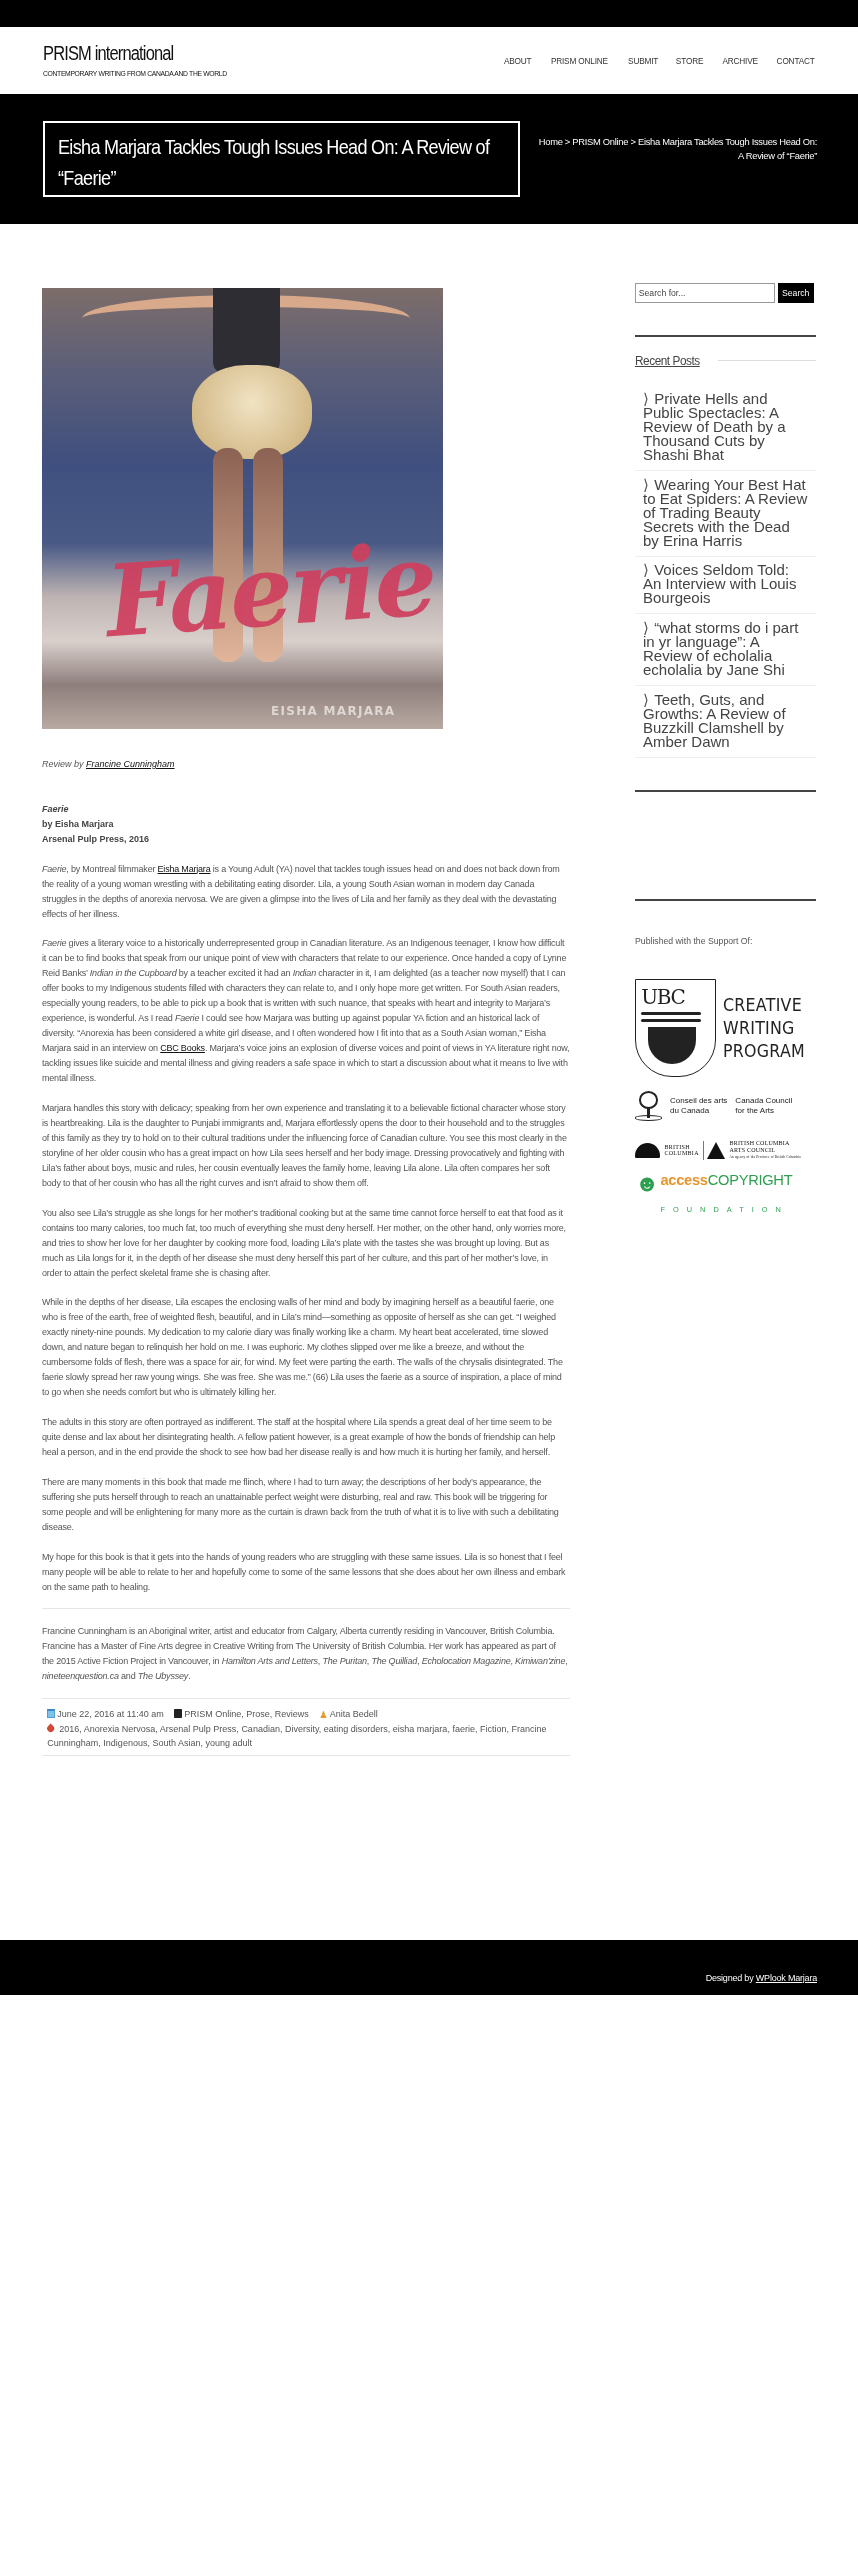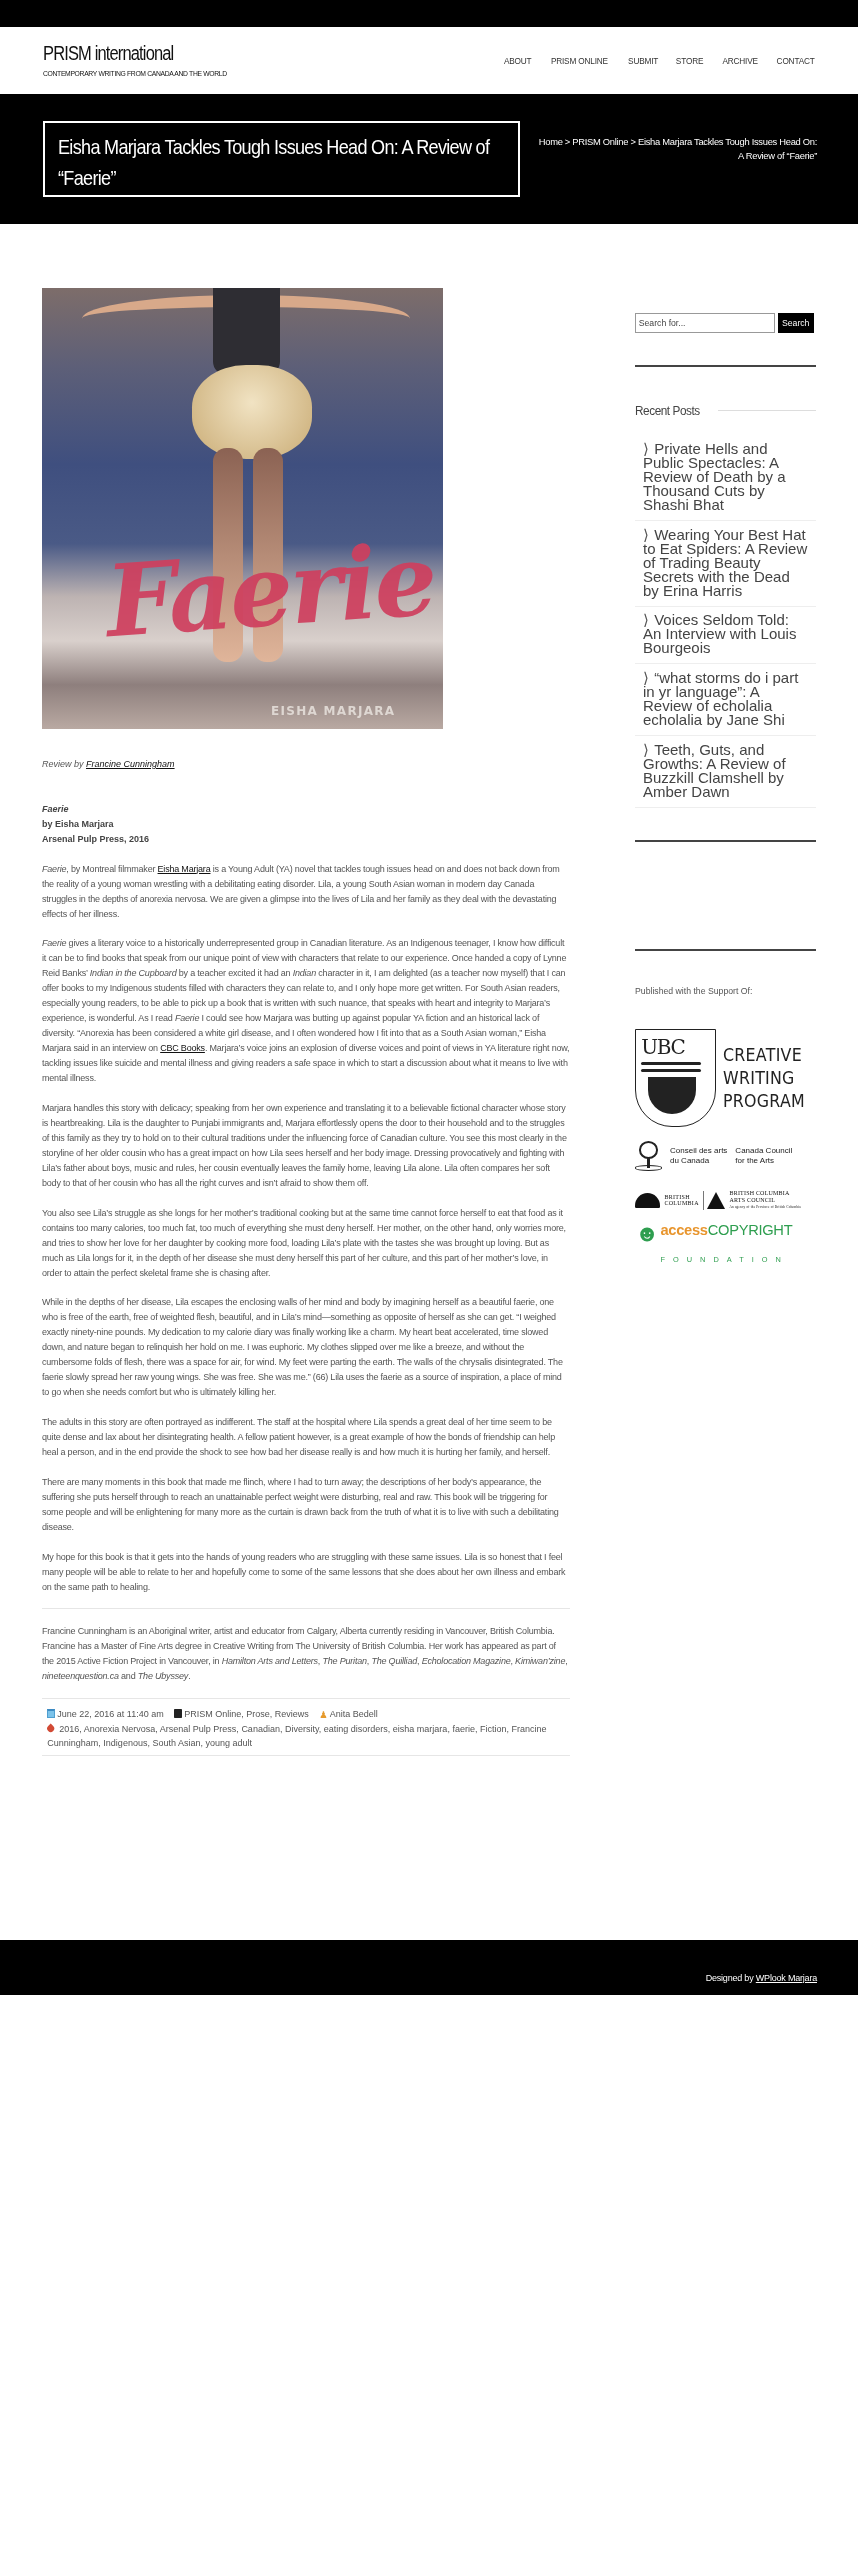--- a/index.html
+++ b/index.html
@@ -43,27 +43,27 @@
   .sep { border: none; border-top: 1.3px solid #e6e6e6; margin-top: 13.4px; }
   .bio { margin-top: 14.7px; }
   .meta { margin-top: 14.7px; padding: 8px 5.3px 5.3px 5.3px; border-top: 1.3px solid #e6e6e6; border-bottom: 1.3px solid #e6e6e6; font-size: 9px; line-height: 14px; color: #555; }
   .meta .ic { display: inline-block; width: 8px; height: 8.7px; vertical-align: -0.7px; margin-right: 2px; }
   .ic-cal { background: #7cc3ea; border: 0.7px solid #4f9fd0; border-top: 2px solid #3d8ac2; }
   .ic-folder { background: #222; border-radius: 0.7px; }
   .ic-user { color: #e69a2d; font-size: 9.4px; width: auto !important; height: auto !important; }
   .ic-tag { background: #d24a35; border-radius: 0 4px 4px 4px; transform: rotate(45deg); width: 7.4px !important; height: 7.4px !important; }
   .meta .gap { display: inline-block; width: 8px; }
 
-  .sidebar { position: absolute; left: 635px; top: 76px; width: 181px; }
+  .sidebar { position: absolute; left: 635px; top: 46px; width: 181px; }
   .search-row { display: flex; gap: 2.7px; margin-top: 13.4px; }
   .search-input { width: 140px; height: 19.4px; border: 0.7px solid #999; font-family: "Liberation Sans", sans-serif; font-size: 8.7px; padding: 2.7px; color: #444; }
   .search-input::placeholder { color: #444; }
   .search-btn { width: 36px; height: 19.4px; background: #000; color: #fff; border: none; font-family: "Liberation Sans", sans-serif; font-size: 8.7px; }
   .widget-rule { border: none; border-top: 2px solid #444; margin-top: 32px; }
-  .rp-head { margin-top: 36px; display: flex; align-items: center; }
+  .rp-head { margin-top: 16px; display: flex; align-items: center; text-decoration: underline; }
   .rp-head h3 { font-weight: normal; font-size: 13.4px; color: #444; letter-spacing: -0.5px; transform: scaleX(0.88); transform-origin: left; white-space: nowrap; width: 72px; }
   .rp-head .line { flex: 1; border-top: 0.7px solid #ddd; margin-left: 10.7px; }
   .rp-list { list-style: none; margin-top: 17.4px; }
   .rp-list li { padding: 6.7px 6.7px 8px 8px; border-bottom: 0.7px solid #eee; font-size: 15px; line-height: 14px; color: #444; }
   .rp-list li a { color: #444; text-decoration: none; }
   .rp-list li .chev { margin-right: 5.3px; color: #555; }
   .support { margin-top: 35px; font-size: 8.7px; color: #555; }
   .ubc { margin-top: 33px; display: flex; align-items: center; }
   .ubc .shield { width: 91px; height: 98px; border: 1.3px solid #222; border-radius: 0 0 37px 37px; position: relative; }
   .ubc .shield .u { position: absolute; left: 5.3px; top: 5.3px; font-family: "DejaVu Serif", serif; font-size: 20px; color: #222; letter-spacing: -1.3px; }

